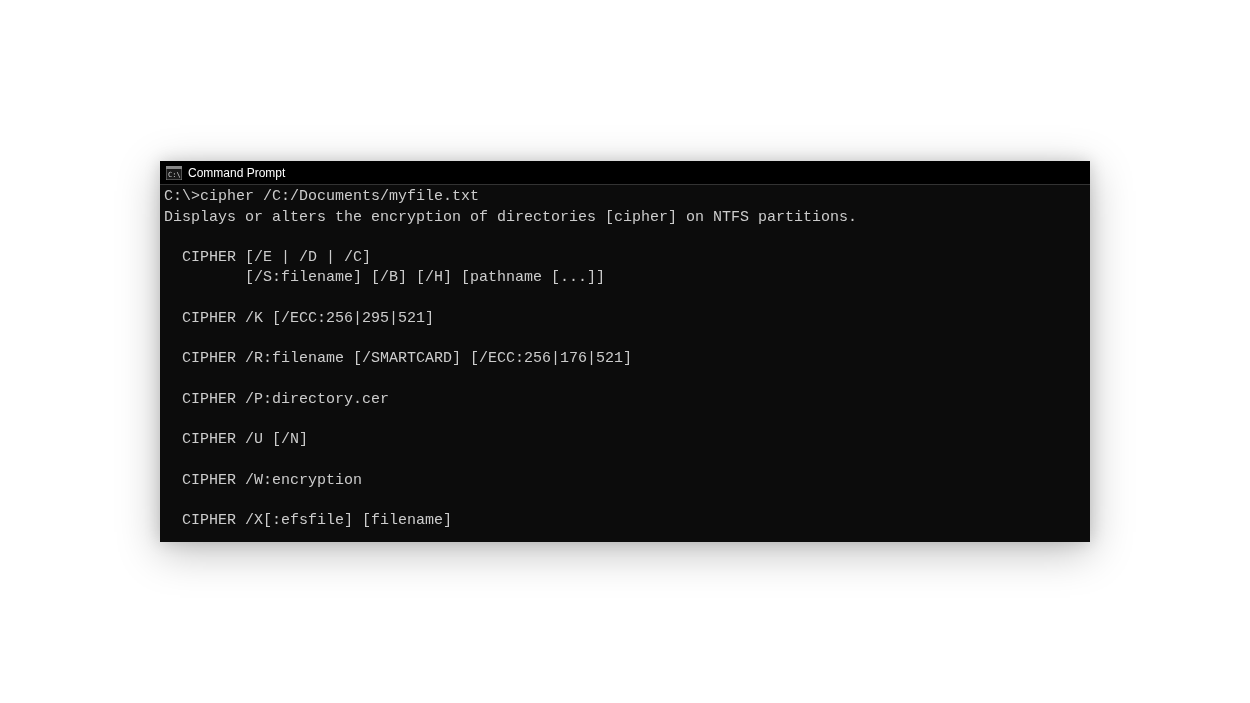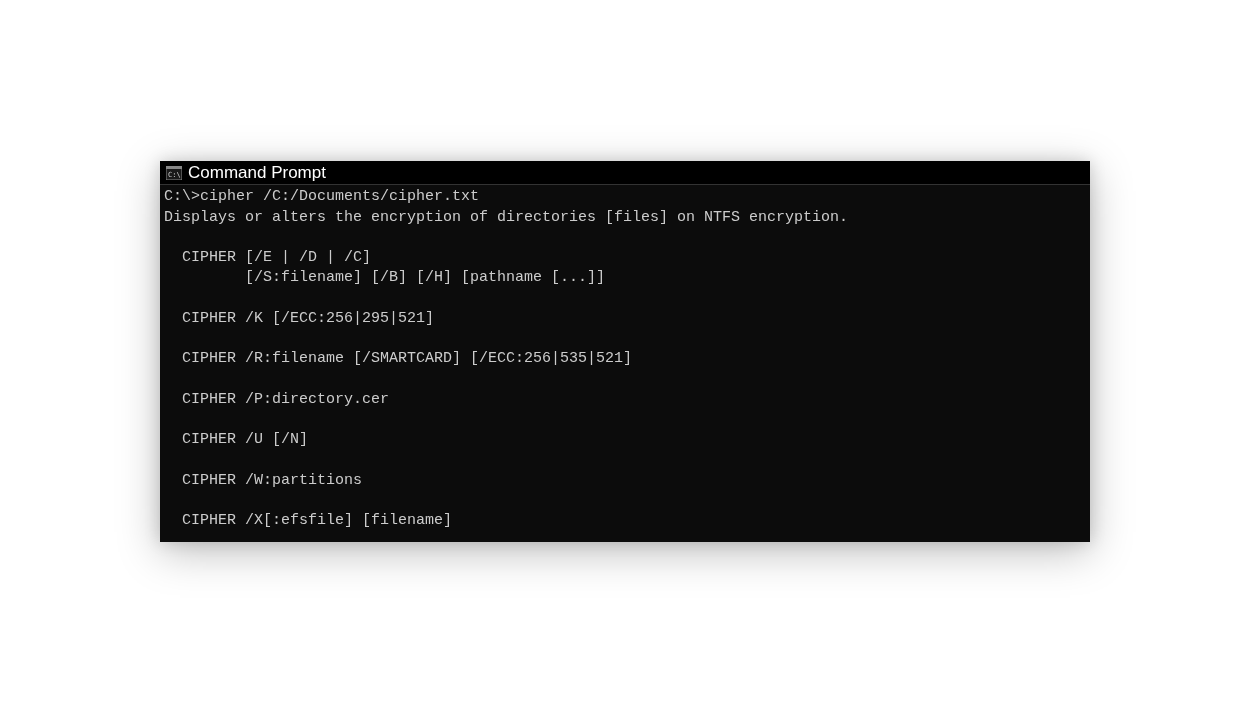--- a/index.html
+++ b/index.html
@@ -30,21 +30,21 @@
       gap: 6px;
       border-bottom: 1px solid #333;
     }
     .app-icon {
       width: 16px;
       height: 14px;
       flex-shrink: 0;
     }
     .title-text {
       color: #ffffff;
-      font-size: 17px;
+      font-size: 12px;
       font-weight: 400;
     }
     .terminal {
       background: #0c0c0c;
       color: #cccccc;
       font-family: Consolas, 'Courier New', monospace;
       font-size: 15px;
       line-height: 1.35;
       padding: 2px 4px 10px 4px;
       white-space: pre;
@@ -60,30 +60,30 @@
   <div class="titlebar">
     <span class="app-icon">
       <svg viewBox="0 0 16 14" width="16" height="14">
         <rect x="0" y="0" width="16" height="14" fill="#1a1a1a" stroke="#888" stroke-width="1"></rect>
         <rect x="0" y="0" width="16" height="3" fill="#888"></rect>
         <text x="2" y="11" font-size="7" fill="#ccc" font-family="monospace">C:\</text>
       </svg>
     </span>
     <span class="title-text">Command Prompt</span>
   </div>
-  <div class="terminal"><span class="prompt-line"><span>C:\&gt;</span><span>cipher /C:/Documents/cipher.txt</span></span>
-<span>Displays or alters the encryption of directories [files] on NTFS encryption.</span>
+  <div class="terminal"><span class="prompt-line"><span>C:\&gt;</span><span>cipher /C:/Documents/myfile.txt</span></span>
+<span>Displays or alters the encryption of directories [cipher] on NTFS partitions.</span>
 <span></span>
 <span>  CIPHER [/E | /D | /C]</span>
 <span>         [/S:filename] [/B] [/H] [pathname [...]]</span>
 <span></span>
 <span>  CIPHER /K [/ECC:256|295|521]</span>
 <span></span>
-<span>  CIPHER /R:filename [/SMARTCARD] [/ECC:256|535|521]</span>
+<span>  CIPHER /R:filename [/SMARTCARD] [/ECC:256|176|521]</span>
 <span></span>
 <span>  CIPHER /P:directory.cer</span>
 <span></span>
 <span>  CIPHER /U [/N]</span>
 <span></span>
-<span>  CIPHER /W:partitions</span>
+<span>  CIPHER /W:encryption</span>
 <span></span>
 <span>  CIPHER /X[:efsfile] [filename]</span></div>
 </div>
 
 </body></html>

